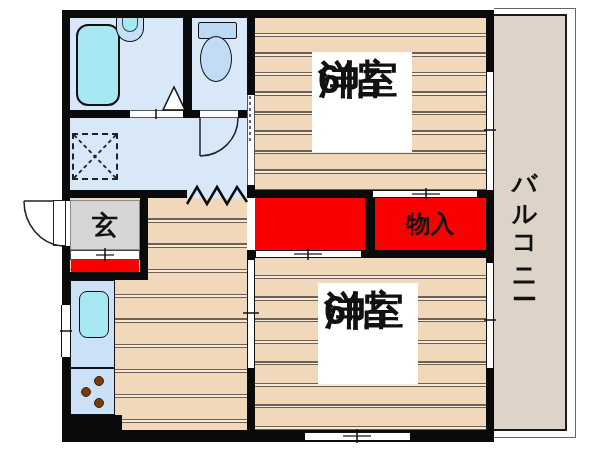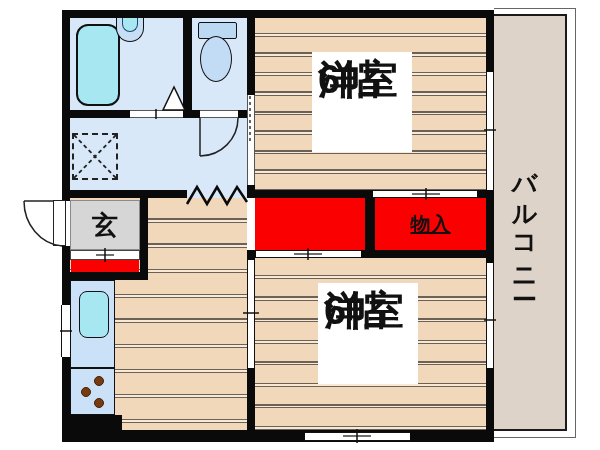--- a/index.html
+++ b/index.html
@@ -79,21 +79,21 @@
   .win-rb{left:486px;top:263px;width:8px;height:105px;border-left:1.5px solid #111;border-right:1.5px solid #111;}
   .win-bottom{left:305px;top:432px;width:105px;height:9px;border-top:1.5px solid #111;border-bottom:1.5px solid #111;}
 
   
   .lbl{background:#fff;color:#111;font-weight:600;line-height:1.15;}
   .lbl-room-top{left:312px;top:52px;width:100px;height:100px;padding:4px 0 0 6px;font-size:40px;}
   .lbl-room-bottom{left:318px;top:283px;width:100px;height:101px;padding:4px 0 0 6px;font-size:40px;}
   .lbl-dk{left:132px;top:288px;width:101px;height:98px;padding:3px 0 0 6px;font-size:40px;}
   .txt{position:static;display:block;}
   .lbl-cl{left:255px;top:198px;width:110px;height:52px;display:flex;align-items:center;justify-content:center;font-size:27px;font-weight:600;color:#111;background:transparent;}
-  .lbl-mono{left:375px;top:198px;width:111px;height:52px;display:flex;align-items:center;justify-content:center;font-size:20px;font-weight:600;color:#111;background:transparent;text-decoration:underline;}
+  .lbl-mono{left:375px;top:198px;width:111px;height:52px;display:flex;align-items:center;justify-content:center;font-size:24px;font-weight:600;color:#111;background:transparent;}
   .lbl-genkan{left:70px;top:200px;width:70px;height:50px;display:flex;align-items:center;justify-content:center;font-size:26px;font-weight:600;color:#111;background:transparent;}
 
   svg.overlay{left:0;top:0;width:600px;height:450px;pointer-events:none;}
 </style>
 </head>
 <body>
 
 <div id="plan">
 
   <div class="floor-blue f-bath"></div>

